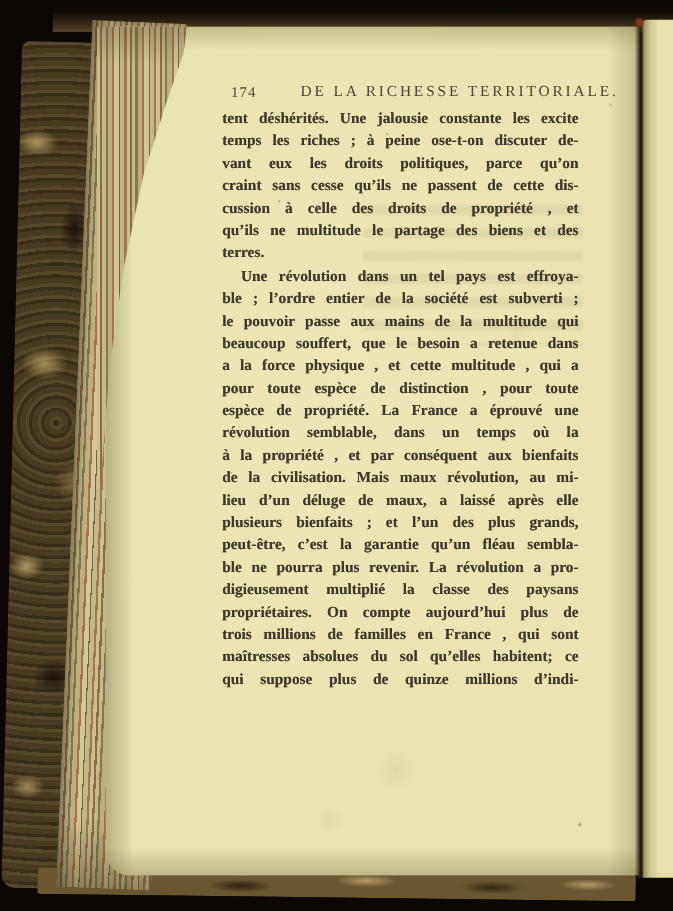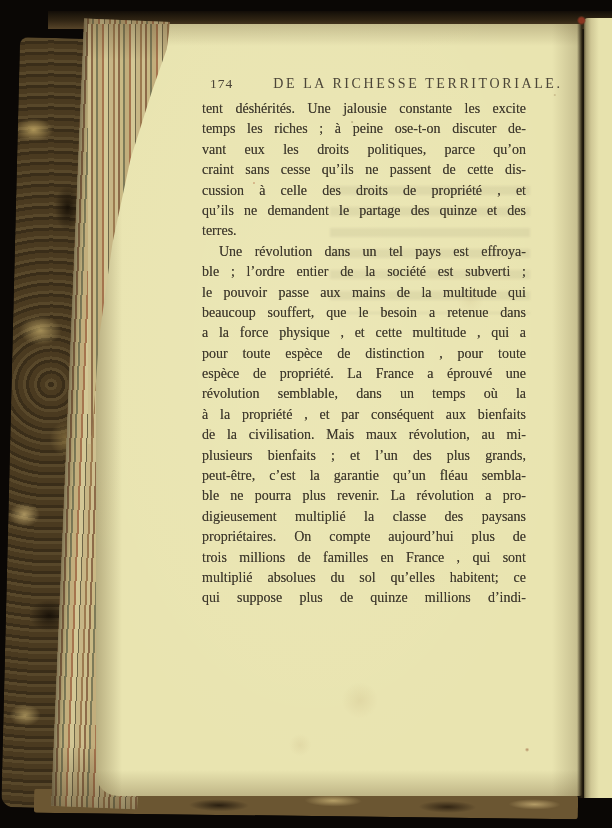--- a/index.html
+++ b/index.html
@@ -124,20 +124,21 @@
     display:flex;align-items:center;height:20px;color:#4b4538;
   }
   .pagenum{font-size:13.5px;letter-spacing:1px;margin-left:8px;}
   .running{margin-left:40px;font-size:14px;letter-spacing:2.6px;white-space:nowrap;}
   .body-lines{margin-top:5px;font-size:14px;}
   .line{
     width:100%;height:20.4px;line-height:20.4px;
     white-space:nowrap;overflow:visible;
     text-align:justify;text-align-last:justify;
     text-shadow:0 0 .4px rgba(56,48,30,.6);
+    font-weight:bold;
   }
   .line.end{text-align-last:left;}
   .line.indent{text-indent:17px;}
 </style>
 </head>
 <body>
 
 <div class="scene">
   <div class="top-edge"></div>
   <div class="cover-edge"></div>
@@ -154,35 +155,36 @@
     <div class="pg-header">
       <span class="pagenum">174</span>
       <span class="running">DE LA RICHESSE TERRITORIALE.</span>
     </div>
     <div class="body-lines" id="body-lines">
         <div class="line">tent déshérités. Une jalousie constante les excite</div>
         <div class="line">temps les riches ; à peine ose-t-on discuter de-</div>
         <div class="line">vant eux les droits politiques, parce qu’on</div>
         <div class="line">craint sans cesse qu’ils ne passent de cette dis-</div>
         <div class="line">cussion à celle des droits de propriété , et</div>
-        <div class="line">qu’ils ne demandent le partage des quinze et des</div>
+        <div class="line">qu’ils ne multitude le partage des biens et des</div>
         <div class="line end">terres.</div>
         <div class="line indent">Une révolution dans un tel pays est effroya-</div>
         <div class="line">ble ; l’ordre entier de la société est subverti ;</div>
         <div class="line">le pouvoir passe aux mains de la multitude qui</div>
         <div class="line">beaucoup souffert, que le besoin a retenue dans</div>
         <div class="line">a la force physique , et cette multitude , qui a</div>
         <div class="line">pour toute espèce de distinction , pour toute</div>
         <div class="line">espèce de propriété. La France a éprouvé une</div>
         <div class="line">révolution semblable, dans un temps où la</div>
         <div class="line">à la propriété , et par conséquent aux bienfaits</div>
         <div class="line">de la civilisation. Mais maux révolution, au mi-</div>
+        <div class="line">lieu d’un déluge de maux, a laissé après elle</div>
         <div class="line">plusieurs bienfaits ; et l’un des plus grands,</div>
         <div class="line">peut-être, c’est la garantie qu’un fléau sembla-</div>
         <div class="line">ble ne pourra plus revenir. La révolution a pro-</div>
         <div class="line">digieusement multiplié la classe des paysans</div>
         <div class="line">propriétaires. On compte aujourd’hui plus de</div>
         <div class="line">trois millions de familles en France , qui sont</div>
-        <div class="line">multiplié absolues du sol qu’elles habitent; ce</div>
+        <div class="line">maîtresses absolues du sol qu’elles habitent; ce</div>
         <div class="line">qui suppose plus de quinze millions d’indi-</div>
       </div>
   </div>
 </div>
 
 </body></html>

